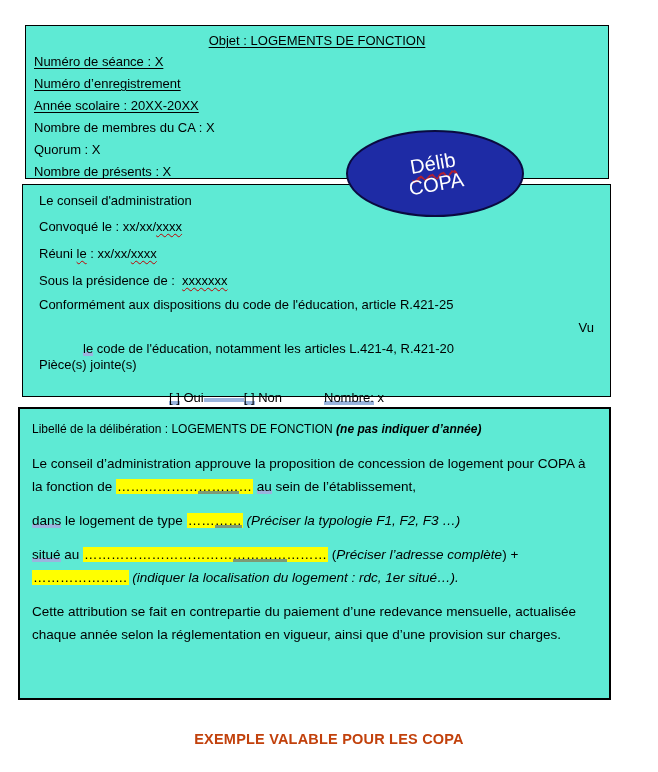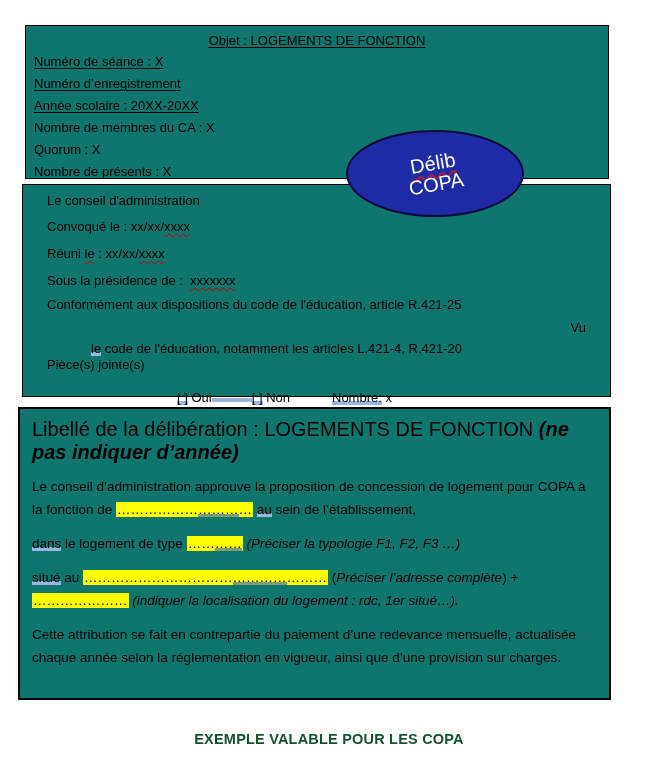--- a/index.html
+++ b/index.html
@@ -1,30 +1,30 @@
 <!DOCTYPE html>
 <html><head>
 <meta charset="utf-8">
 <style>
   html,body { margin:0; padding:0; background:#ffffff; }
   .page {
     position:relative; width:658px; height:772px; background:#ffffff;
     font-family:"Liberation Sans", sans-serif; color:#000000; overflow:hidden;
   }
-  .box { position:absolute; background:#0f766e; border:1px solid #000000; box-sizing:border-box; }
+  .box { position:absolute; background:#5eead4; border:1px solid #000000; box-sizing:border-box; }
   .t { white-space:pre-wrap; }
 
   
   .box1 { left:25px; top:25px; width:584px; height:154px; padding:6px 8px; font-size:13px; }
   .b1-title { text-align:center; line-height:17px; margin-bottom:4px; }
   .b1-line { line-height:17px; margin-bottom:5px; }
   .u { text-decoration:underline; text-underline-offset:2px; text-decoration-thickness:1px; }
 
   
-  .box2 { left:22px; top:184px; width:589px; height:213px; padding:5px 24px; font-size:13px; }
+  .box2 { left:22px; top:184px; width:589px; height:213px; padding:5px 16px; font-size:13px; }
   .b2-line { line-height:17px; }
   .b2-l1 { margin-top:2px; }
   .b2-l2 { margin-top:9px; }
   .b2-l3 { margin-top:10px; }
   .b2-l4 { margin-top:10px; }
   .b2-l5 { margin-top:7px; }
   .b2-l6 { margin-top:6px;text-align:right; }
   .b2-l7 { margin-top:5px; margin-left:44px; line-height:16px; }
   .b2-l8 { margin-top:0; line-height:16px; }
   .b2-l9 { margin-top:16px; margin-left:130px; }
@@ -47,31 +47,31 @@
   }
   .stamp-text { transform:rotate(-10deg); color:#ffffff; font-size:20px; line-height:21px; text-align:center; }
   .stamp-l1 {
     text-decoration-line:underline; text-decoration-style:wavy;
     text-decoration-color:#b22030; text-decoration-thickness:2px; text-underline-offset:3px;
   }
 
   
   .box3 { left:18px; top:407px; width:593px; height:293px; border-width:2px; padding:9px 12px; font-size:13.5px; }
   .b3-p { margin:0 0 11px 0; line-height:23px; }
-  .b3-p1 { font-size:20px; }
+  .b3-p1 { font-size:12px; }
   .b3-last { margin-bottom:0; }
   .bi { font-weight:bold; font-style:italic; }
   .it { font-style:italic; }
   .yellow { background-color:#ffff00; padding:0 1px; }
   .gsq { background-image:linear-gradient(to top, #7e9b74 20%, rgba(0,0,0,0) 20%); }
 
   
   .footer {
     position:absolute; left:0; top:731px; width:100%; text-align:center;
-    color:#14532d; font-weight:bold; font-size:14.5px; letter-spacing:0.2px;
+    color:#c2410c; font-weight:bold; font-size:14.5px; letter-spacing:0.2px;
   }
 </style>
 </head>
 <body>
 
 <div class="page">
 
   <div class="box box1">
     <div class="b1-title t"><span class="u">Objet : LOGEMENTS DE FONCTION</span></div>
     <div class="b1-line t"><span class="u">Numéro de séance : X</span></div>

